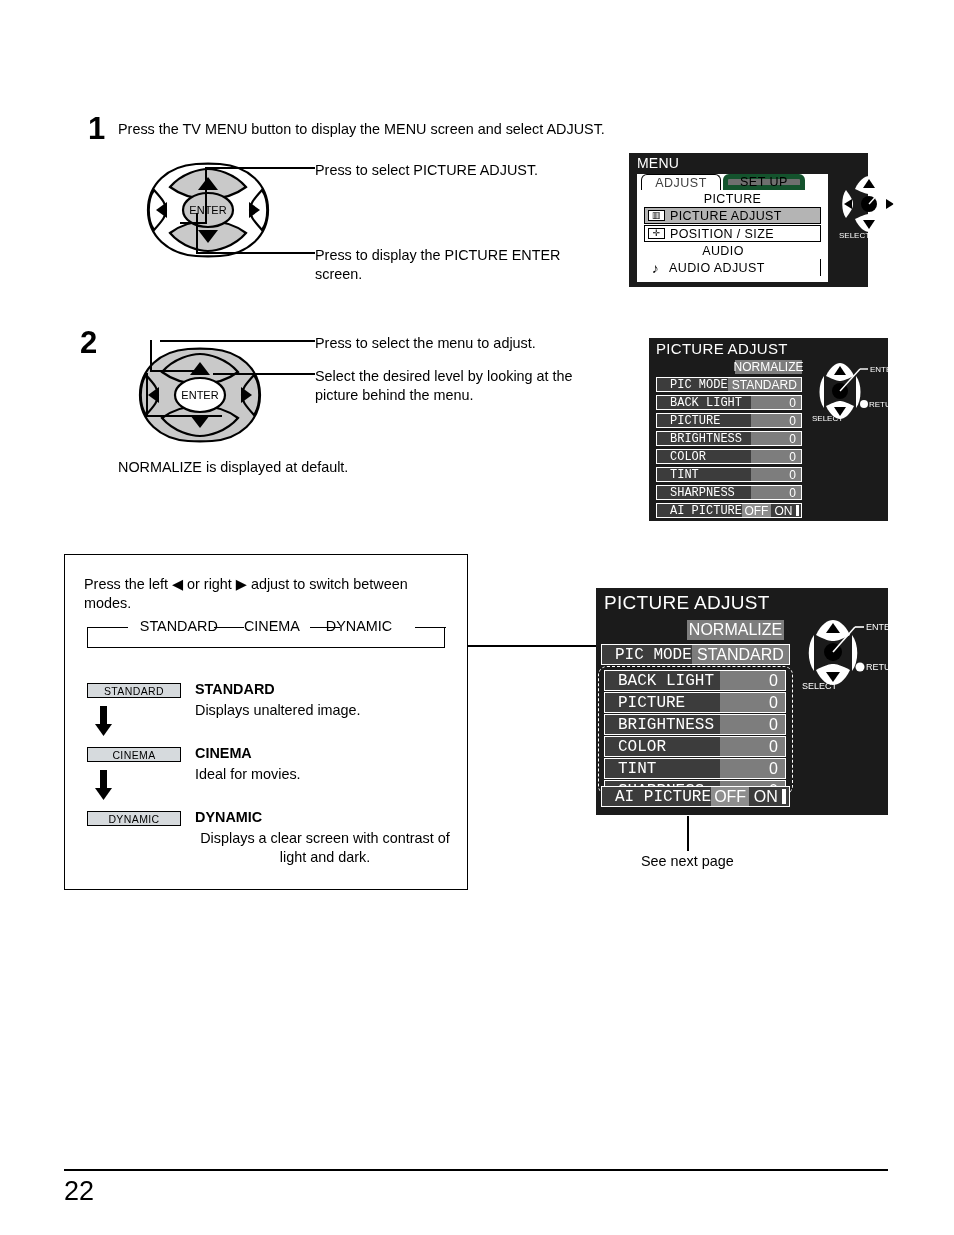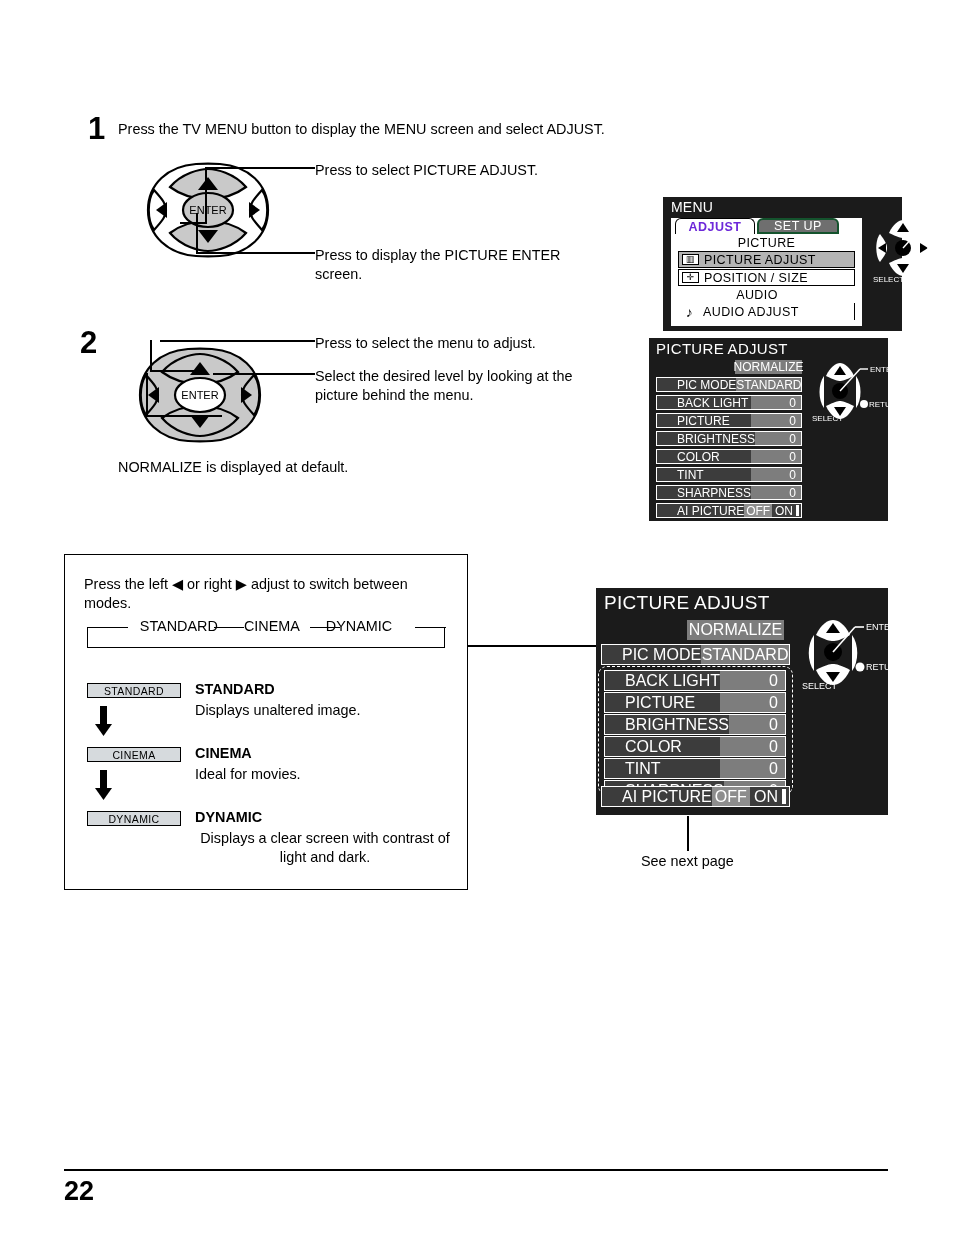--- a/index.html
+++ b/index.html
@@ -93,23 +93,24 @@
   .osd-row {
     position: absolute;
     background: #3c3c3c;
     border: 1px solid #ffffff;
     box-sizing: border-box;
     display: flex;
     align-items: center;
     color: #ffffff;
   }
   .osd-row .lbl {
-    padding-left: 20px;
+    padding-left: 13px;
     flex: 1;
     white-space: nowrap;
+    font-family: Liberation Mono, monospace;
   }
   .osd-row .val {
     background: #7d7d7d;
     color: #ffffff;
     text-align: right;
     box-sizing: border-box;
     height: 100%;
     display: flex;
     align-items: center;
     justify-content: flex-end;
@@ -118,51 +119,50 @@
     position: absolute;
     background: #7d7d7d;
     color: #ffffff;
     display: flex;
     align-items: center;
     justify-content: center;
     box-sizing: border-box;
   }
 
   
-  #osd-menu { left: 663px; top: 153px; width: 239px; height: 134px; margin-top: 44px; }
+  #osd-menu { left: 629px; top: 153px; width: 239px; height: 134px; }
   #osd-menu-title { left: 8px; top: 2px; font-size: 14px; letter-spacing: .2px; }
   #osd-menu-body {
     position: absolute;
     left: 8px; top: 21px; width: 191px; height: 108px;
     background: #ffffff;
   }
   .tab {
     position: absolute;
     height: 16px;
     box-sizing: border-box;
     font-size: 12.5px;
     display: flex;
     align-items: center;
     justify-content: center;
     letter-spacing: .5px;
     border-top-left-radius: 6px;
     border-top-right-radius: 6px;
   }
   .tab.active {
     background: #ffffff;
-    color: #6d28d9;
+    color: #404040;
     border: 1px solid #000000;
     border-bottom: none;
     z-index: 3;
-    font-weight: bold;
   }
   .tab.inactive {
     background: #6f6f6f;
-    color: #ffffff;
-    border: 2px solid #14532d;
+    color: #000000;
+    border: 5px solid #14532d;
     z-index: 2;
   }
   .menu-sec {
     position: absolute;
     font-size: 12.5px;
     color: #000;
     text-align: center;
     letter-spacing: .4px;
   }
   .menu-item {
@@ -304,21 +304,21 @@
     top: 1169px;
     width: 824px;
     height: 2.2px;
     background: #000;
   }
   #page-num {
     position: absolute;
     left: 64px;
     top: 1176px;
     font-size: 27px;
-    font-weight: bold;
+    font-weight: normal;
   }
 
   
   #mode-connector {
     position: absolute;
     left: 468px;
     top: 645px;
     width: 131px;
     height: 2.2px;
     background: #000;

